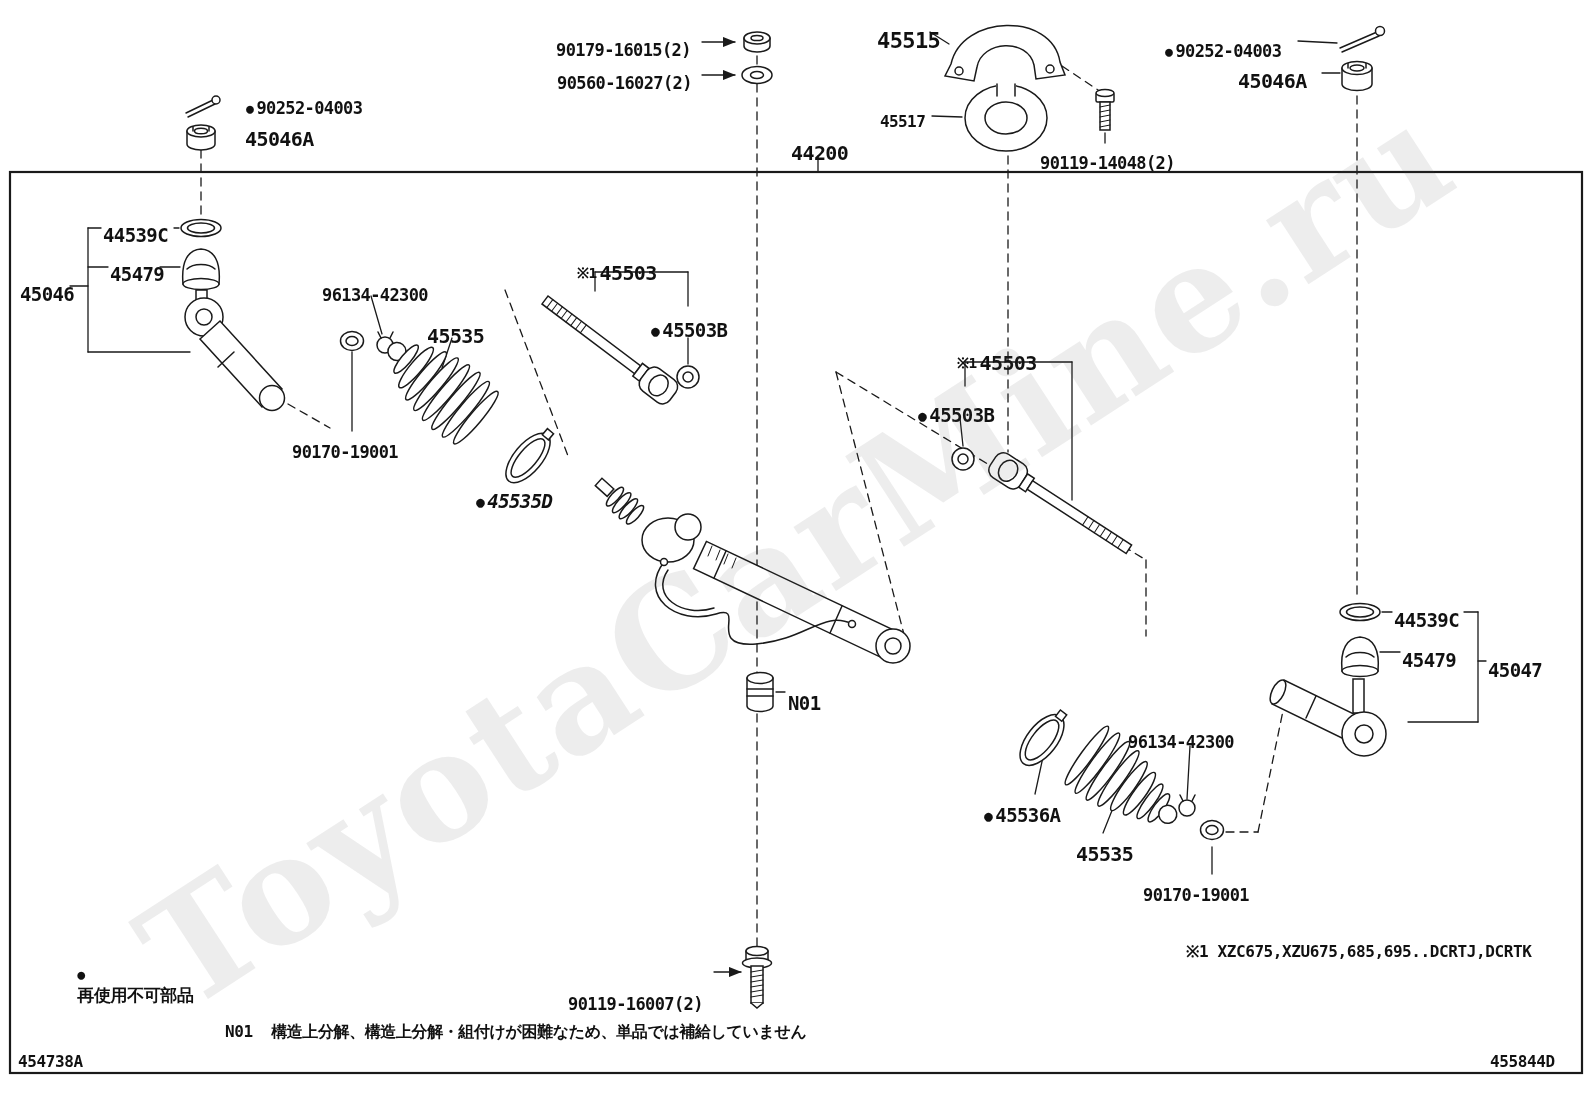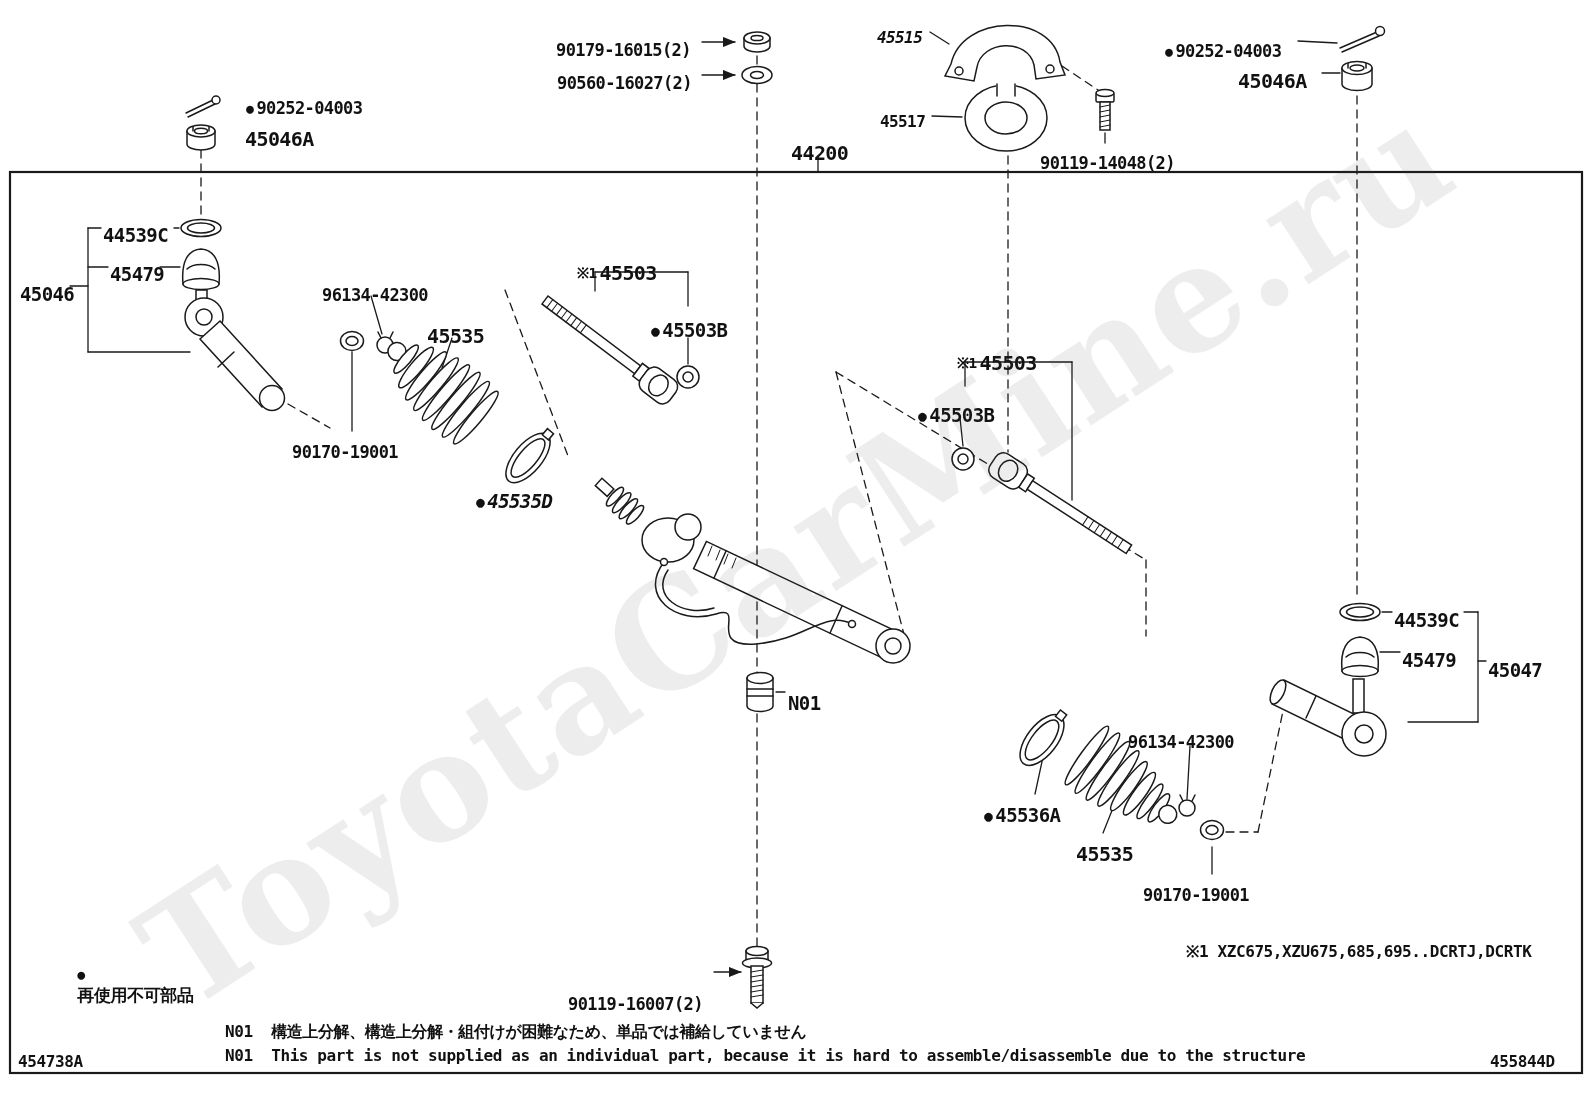--- a/index.html
+++ b/index.html
@@ -347,21 +347,21 @@
           <line x1="751" y1="997" x2="763" y2="995"></line>
         </g>
         <path d="M751,1003 l6,5 l6,-5"></path>
       </g>
     </g>
   </svg>
 
   <div class="labels-layer">
       <div class="part-label" style="left: 556px; top: 32px; font-size: 17px;"><span>90179-16015(2)</span></div>
       <div class="part-label" style="left: 557px; top: 65px; font-size: 17px;"><span>90560-16027(2)</span></div>
-      <div class="part-label" style="left: 877px; top: 20px; font-size: 16px; font-style: italic;"><span>45515</span></div>
+      <div class="part-label" style="left: 877px; top: 20px; font-size: 22px;"><span>45515</span></div>
       <div class="part-label" style="left: 880px; top: 104px; font-size: 16px;"><span>45517</span></div>
       <div class="part-label" style="left: 1165px; top: 33px; font-size: 17px;"><span class="blt">●</span><span>90252-04003</span></div>
       <div class="part-label" style="left: 1238px; top: 61px; font-size: 20px;"><span>45046A</span></div>
       <div class="part-label" style="left: 1040px; top: 145px; font-size: 17px;"><span>90119-14048(2)</span></div>
       <div class="part-label" style="left: 791px; top: 133px; font-size: 20px;"><span>44200</span></div>
       <div class="part-label" style="left: 246px; top: 90px; font-size: 17px;"><span class="blt">●</span><span>90252-04003</span></div>
       <div class="part-label" style="left: 245px; top: 119px; font-size: 20px;"><span>45046A</span></div>
       <div class="part-label" style="left: 103px; top: 216px; font-size: 19px;"><span>44539C</span></div>
       <div class="part-label" style="left: 110px; top: 255px; font-size: 19px;"><span>45479</span></div>
       <div class="part-label" style="left: 20px; top: 275px; font-size: 19px;"><span>45046</span></div>
@@ -385,19 +385,18 @@
     </div>
 
   <div class="txt" style="left:38px;top:944px;font-size:17px">
     <span class="blt">●</span>
     <span>再使用不可部品</span>
   </div>
 
   <div class="txt" style="left:1186px;top:940px;font-size:16px">※1 XZC675,XZU675,685,695..DCRTJ,DCRTK</div>
 
   <div class="txt" style="left:225px;top:1022px;font-size:16px">N01  構造上分解、構造上分解・組付けが困難なため、単品では補給していません</div>
-  <div class="txt" style="left:225px;top:1046px;font-size:16px">N01  This part is not supplied as an individual part, because it is hard to assemble/disassemble due to the structure</div>
 
   <div class="txt" style="left:18px;top:1052px;font-size:16px">454738A</div>
   <div class="txt" style="left:1490px;top:1052px;font-size:16px">455844D</div>
 
   <div class="watermark">ToyotaCarMine.ru</div>
 </div>
 
 </body></html>

